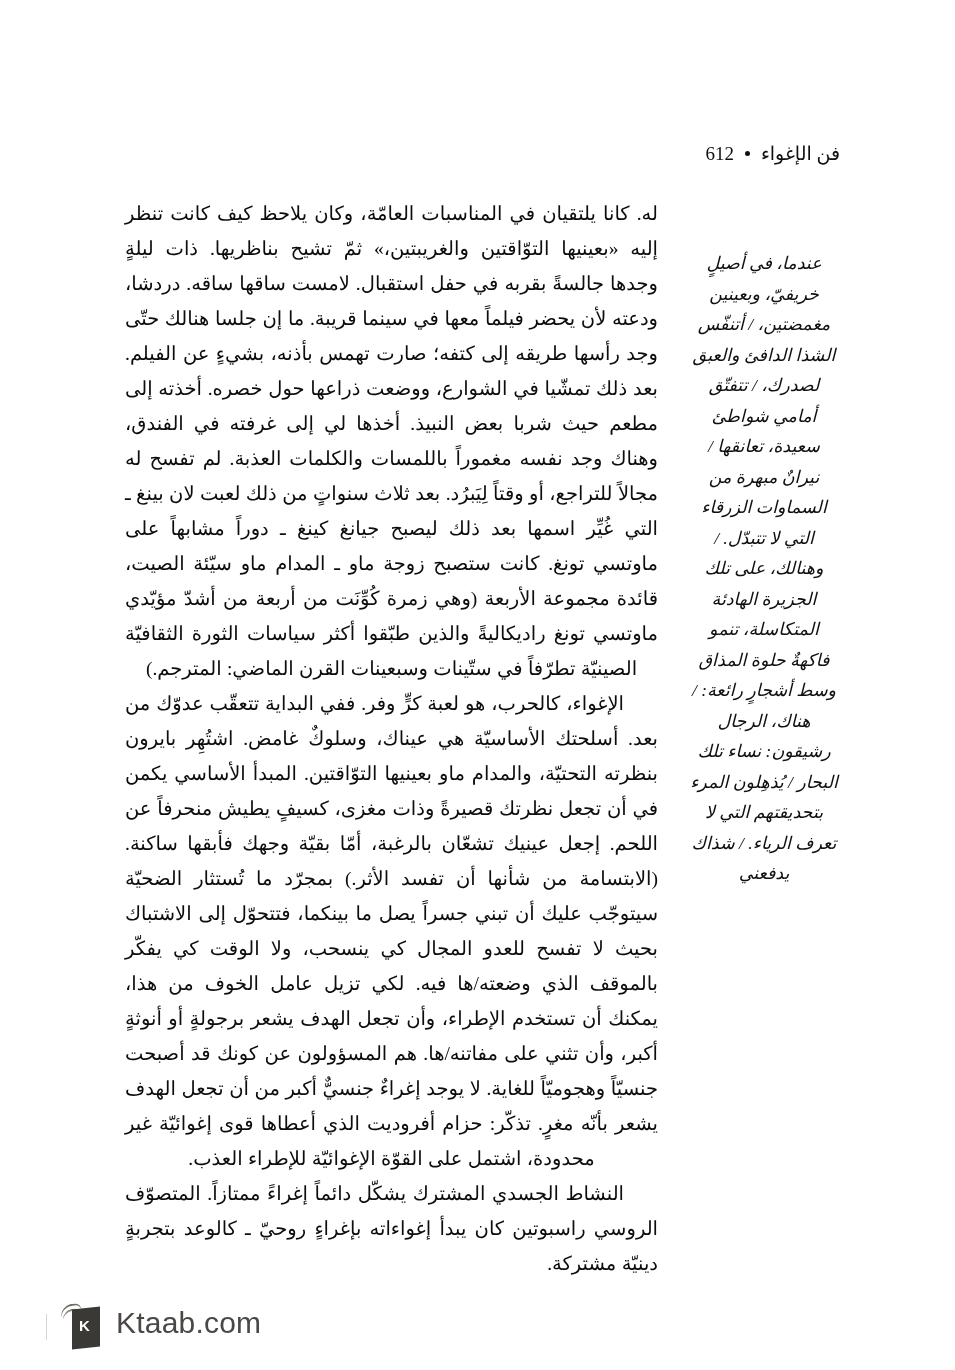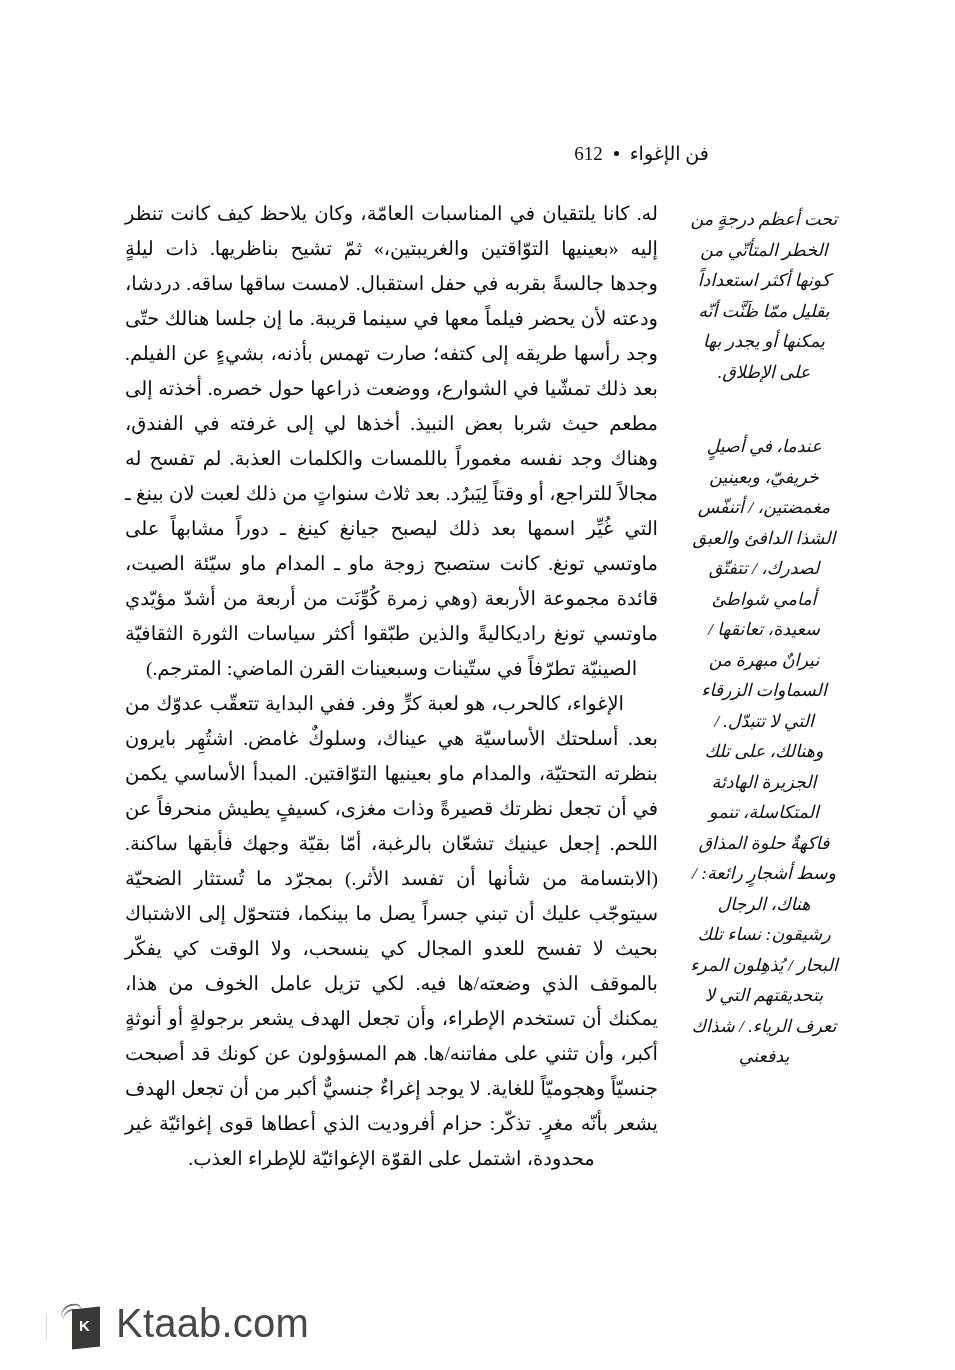--- a/index.html
+++ b/index.html
@@ -16,21 +16,21 @@
     font-family: "Liberation Serif", "DejaVu Serif", serif;
     color: #111111;
   }
 
   
   .running-head {
     position: absolute;
     top: 142px;
     right: 115px;
     width: 400px;
-    text-align: center;
+    text-align: right;
     direction: rtl;
     font-size: 19px;
     letter-spacing: 0.3px;
     color: #101010;
     white-space: nowrap;
   }
   .running-head .rh-inner {
     display: inline-block;
     direction: rtl;
   }
@@ -158,21 +158,21 @@
     left: 19px;
     top: 20px;
     color: #ffffff;
     font-family: "Liberation Sans", sans-serif;
     font-weight: bold;
     font-size: 15px;
     line-height: 15px;
   }
   .wm-text {
     font-family: "Liberation Sans", "DejaVu Sans", sans-serif;
-    font-size: 40px;
+    font-size: 30px;
     color: #4a4744;
     letter-spacing: 0.2px;
   }
   .wm-edge {
     position: absolute;
     left: 46px;
     bottom: 30px;
     width: 1px;
     height: 26px;
     background: #d8d5d1;
@@ -187,24 +187,24 @@
     <span class="rh-inner">
       <span class="rh-title">فن الإغواء</span><span class="rh-dot"></span><span class="page-number">612</span>
     </span>
   </div>
 
   <div class="content">
 
     <div class="body-col">
       <p class="center-last">له. كانا يلتقيان في المناسبات العامّة، وكان يلاحظ كيف كانت تنظر إليه «بعينيها التوّاقتين والغريبتين،» ثمّ تشيح بناظريها. ذات ليلةٍ وجدها جالسةً بقربه في حفل استقبال. لامست ساقها ساقه. دردشا، ودعته لأن يحضر فيلماً معها في سينما قريبة. ما إن جلسا هنالك حتّى وجد رأسها طريقه إلى كتفه؛ صارت تهمس بأذنه، بشيءٍ عن الفيلم. بعد ذلك تمشّيا في الشوارع، ووضعت ذراعها حول خصره. أخذته إلى مطعم حيث شربا بعض النبيذ. أخذها لي إلى غرفته في الفندق، وهناك وجد نفسه مغموراً باللمسات والكلمات العذبة. لم تفسح له مجالاً للتراجع، أو وقتاً لِيَبرُد. بعد ثلاث سنواتٍ من ذلك لعبت لان بينغ ـ التي غُيِّر اسمها بعد ذلك ليصبح جيانغ كينغ ـ دوراً مشابهاً على ماوتسي تونغ. كانت ستصبح زوجة ماو ـ المدام ماو سيّئة الصيت، قائدة مجموعة الأربعة (وهي زمرة كُوِّنَت من أربعة من أشدّ مؤيّدي ماوتسي تونغ راديكاليةً والذين طبّقوا أكثر سياسات الثورة الثقافيّة الصينيّة تطرّفاً في ستّينات وسبعينات القرن الماضي: المترجم.)</p>
       <p class="indent center-last">الإغواء، كالحرب، هو لعبة كرٍّ وفر. ففي البداية تتعقّب عدوّك من بعد. أسلحتك الأساسيّة هي عيناك، وسلوكٌ غامض. اشتُهِر بايرون بنظرته التحتيّة، والمدام ماو بعينيها التوّاقتين. المبدأ الأساسي يكمن في أن تجعل نظرتك قصيرةً وذات مغزى، كسيفٍ يطيش منحرفاً عن اللحم. إجعل عينيك تشعّان بالرغبة، أمّا بقيّة وجهك فأبقها ساكنة. (الابتسامة من شأنها أن تفسد الأثر.) بمجرّد ما تُستثار الضحيّة سيتوجّب عليك أن تبني جسراً يصل ما بينكما، فتتحوّل إلى الاشتباك بحيث لا تفسح للعدو المجال كي ينسحب، ولا الوقت كي يفكّر بالموقف الذي وضعته/ها فيه. لكي تزيل عامل الخوف من هذا، يمكنك أن تستخدم الإطراء، وأن تجعل الهدف يشعر برجولةٍ أو أنوثةٍ أكبر، وأن تثني على مفاتنه/ها. هم المسؤولون عن كونك قد أصبحت جنسيّاً وهجوميّاً للغاية. لا يوجد إغراءٌ جنسيٌّ أكبر من أن تجعل الهدف يشعر بأنّه مغرٍ. تذكّر: حزام أفروديت الذي أعطاها قوى إغوائيّة غير محدودة، اشتمل على القوّة الإغوائيّة للإطراء العذب.</p>
+      <p class="indent">النشاط الجسدي المشترك يشكّل دائماً إغراءً ممتازاً. المتصوّف الروسي راسبوتين كان يبدأ إغواءاته بإغراءٍ روحيّ ـ كالوعد بتجربةٍ دينيّة مشتركة.</p>
     </div>
 
     <div class="margin-col">
-      <div class="note-block">تحت أعظم درجةٍ من الخطر المتأتّي من كونها أكثر استعداداً بقليل ممّا ظَنَّت أنّه يمكنها أو يجدر بها على الإطلاق.</div>
       <div class="note-gap"></div>
       <div class="note-block">عندما، في أصيلٍ خريفيّ، وبعينين مغمضتين، / أتنفّس الشذا الدافئ والعبق لصدرك، / تتفتّق أمامي شواطئ سعيدة، تعانقها / نيرانٌ مبهرة من السماوات الزرقاء التي لا تتبدّل. / وهنالك، على تلك الجزيرة الهادئة المتكاسلة، تنمو فاكهةٌ حلوة المذاق وسط أشجارٍ رائعة: / هناك، الرجال رشيقون: نساء تلك البحار / يُذهِلون المرء بتحديقتهم التي لا تعرف الرياء. / شذاك يدفعني</div>
     </div>
 
   </div>
 
   <div class="wm-edge"></div>
 
   <div class="watermark">
     <div class="wm-book">

